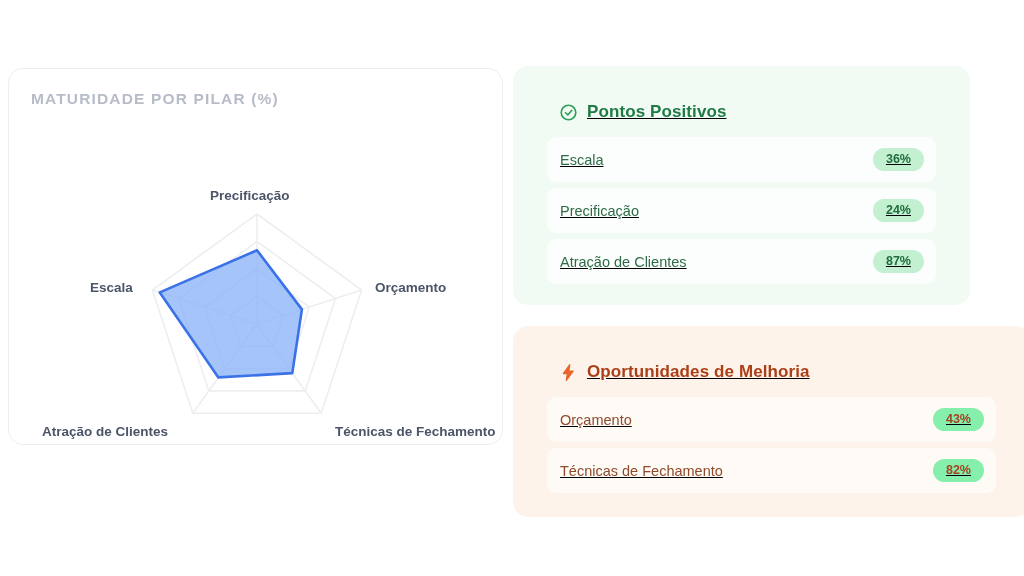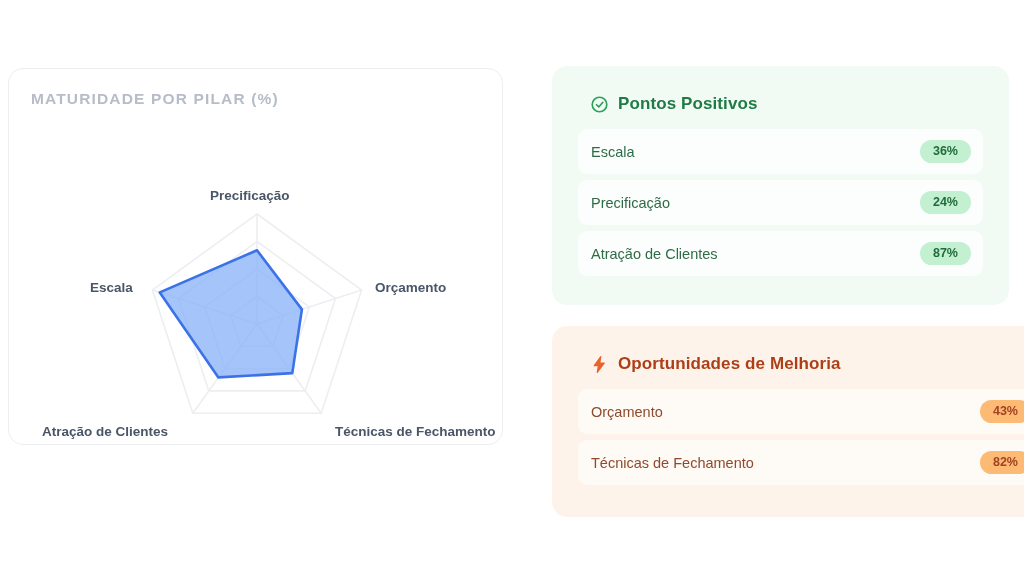--- a/index.html
+++ b/index.html
@@ -64,24 +64,25 @@
   
   .lbl-2 { left: 326px; top: 355px; }
   
   .lbl-3 { left: 33px; top: 355px; }
   
   .lbl-4 { left: 81px; top: 211px; }
 
   
   .panel {
     position: absolute;
-    left: 552px;
+    left: 513px;
     box-sizing: border-box;
     border-radius: 15px;
-    padding: 4px;
+    padding: 12px;
+    text-decoration: underline;
   }
   .panel-positive {
     top: 66px;
     width: 457px;
     height: 239px;
     background: #f1fbf4;
   }
   .panel-opportunity {
     top: 326px;
     width: 517px;
@@ -140,21 +141,21 @@
     border-radius: 20px;
     padding: 5px 13px 6px 13px;
     line-height: 1;
     white-space: nowrap;
   }
   .panel-positive .badge {
     background: #c2f0d1;
     color: #216c3c;
   }
   .panel-opportunity .badge {
-    background: #fdba74;
+    background: #86efac;
     color: #a24323;
   }
 </style>
 </head>
 <body>
 
 <div class="radar-card">
 
   <div class="radar-title">MATURIDADE POR PILAR (%)</div>
 

